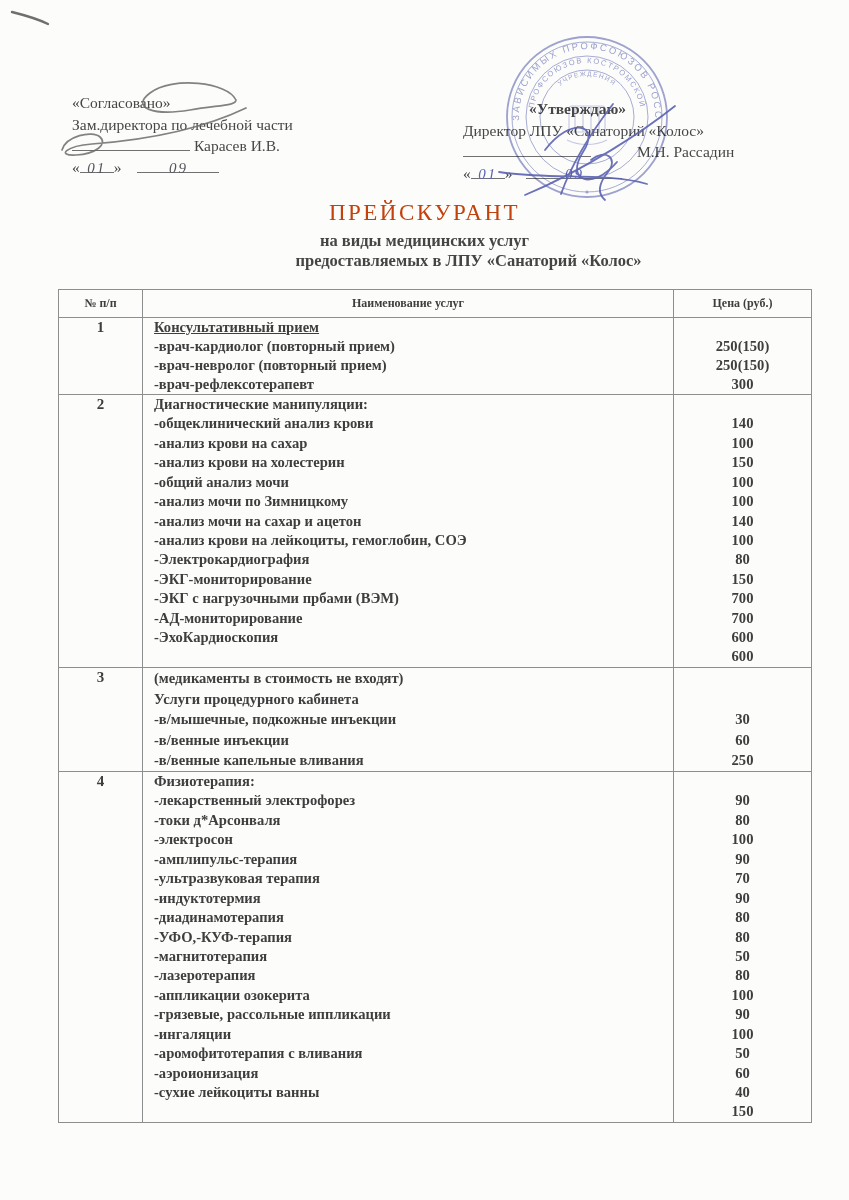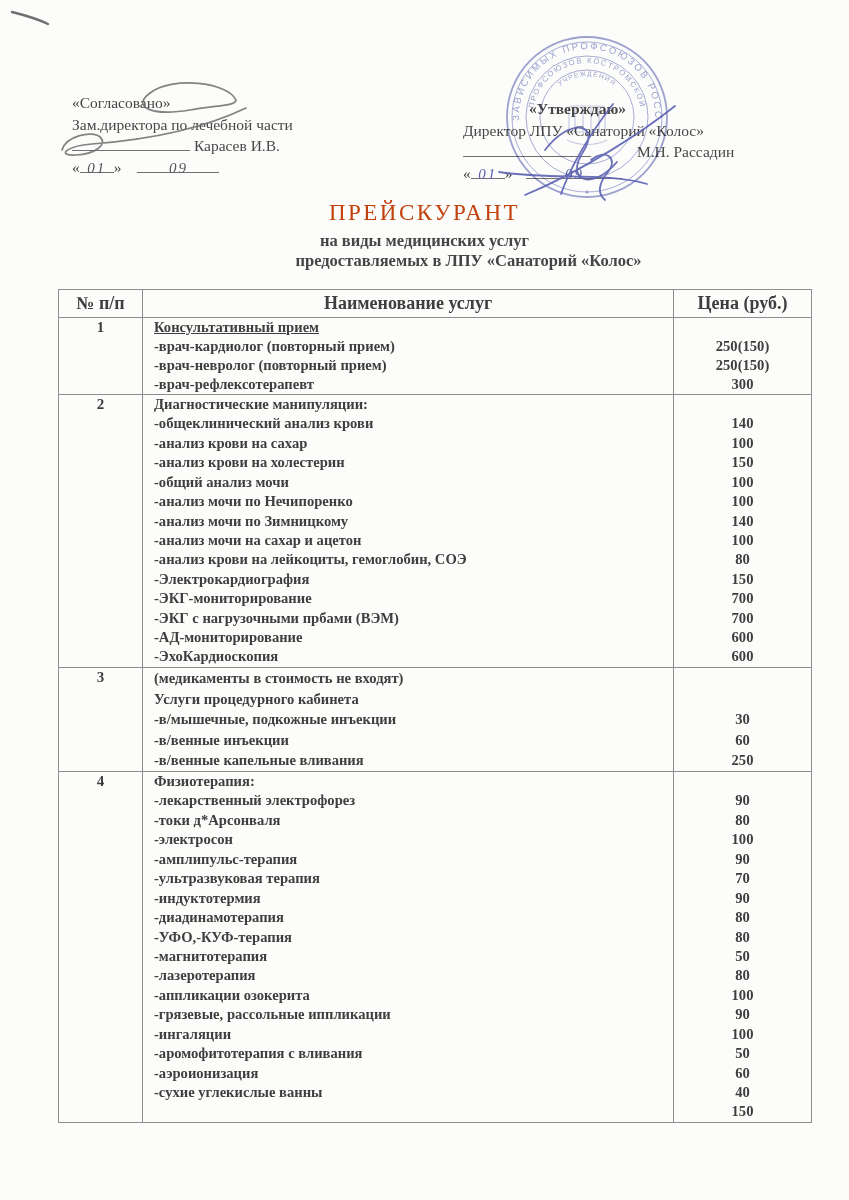--- a/index.html
+++ b/index.html
@@ -13,21 +13,21 @@
   .hw{font-style:italic;letter-spacing:2px;font-size:15px;color:#54555e;}
   .hw-blue{color:#5d63b0;}
 
   
   .title-main{top:200px;left:0;width:100%;text-align:center;font-size:23px;
               letter-spacing:2.5px;color:#c2410c;font-weight:400;}
   .title-sub{left:0;width:100%;text-align:center;font-size:16.5px;font-weight:bold;color:#454545;}
 
   
   .table{left:58px;top:289px;width:754px;border:1.6px solid #8d8f8e;box-sizing:border-box;}
-  .thead{display:flex;height:27px;border-bottom:1.6px solid #8d8f8e;font-weight:bold;font-size:18px;color:#3e3e3e;}
+  .thead{display:flex;height:27px;border-bottom:1.6px solid #8d8f8e;font-weight:bold;font-size:12px;color:#3e3e3e;}
   .th{display:flex;align-items:center;justify-content:center;box-sizing:border-box;}
   .th1{width:84px;border-right:1.6px solid #8d8f8e;}
   .th2{flex:1;border-right:1.6px solid #8d8f8e;}
   .th3{width:137px;}
   .sec{display:flex;border-top:1.6px solid #8d8f8e;}
   .sec:first-child{border-top:none;}
   .c{box-sizing:border-box;}
   .num{width:84px;border-right:1.6px solid #8d8f8e;text-align:center;font-weight:bold;font-size:15px;padding-top:1px;}
   .names{flex:1;border-right:1.6px solid #8d8f8e;padding-left:11px;}
   .prices{width:137px;text-align:center;}
@@ -148,21 +148,20 @@
           </div>
         </div>
         <div class="sec" style="height: 272px; --lh: 19.428571428571427px;">
           <div class="c num">2</div>
           <div class="c names">
             <div class="ln">Диагностические манипуляции:</div>
             <div class="ln">-общеклинический анализ крови</div>
             <div class="ln">-анализ крови на сахар</div>
             <div class="ln">-анализ крови на холестерин</div>
             <div class="ln">-общий анализ мочи</div>
-            <div class="ln">-анализ мочи по Нечипоренко</div>
             <div class="ln">-анализ мочи по Зимницкому</div>
             <div class="ln">-анализ мочи на сахар и ацетон</div>
             <div class="ln">-анализ крови на лейкоциты, гемоглобин, СОЭ</div>
             <div class="ln">-Электрокардиография</div>
             <div class="ln">-ЭКГ-мониторирование</div>
             <div class="ln">-ЭКГ с нагрузочными прбами (ВЭМ)</div>
             <div class="ln">-АД-мониторирование</div>
             <div class="ln">-ЭхоКардиоскопия</div>
           </div>
           <div class="c prices">
@@ -211,21 +210,21 @@
             <div class="ln">-индуктотермия</div>
             <div class="ln">-диадинамотерапия</div>
             <div class="ln">-УФО,-КУФ-терапия</div>
             <div class="ln">-магнитотерапия</div>
             <div class="ln">-лазеротерапия</div>
             <div class="ln">-аппликации озокерита</div>
             <div class="ln">-грязевые, рассольные иппликации</div>
             <div class="ln">-ингаляции</div>
             <div class="ln">-аромофитотерапия с вливания</div>
             <div class="ln">-аэроионизация</div>
-            <div class="ln">-сухие углекислые ванны</div>
+            <div class="ln">-сухие лейкоциты ванны</div>
           </div>
           <div class="c prices">
             <div class="ln"></div>
             <div class="ln">90</div>
             <div class="ln">80</div>
             <div class="ln">100</div>
             <div class="ln">90</div>
             <div class="ln">70</div>
             <div class="ln">90</div>
             <div class="ln">80</div>

